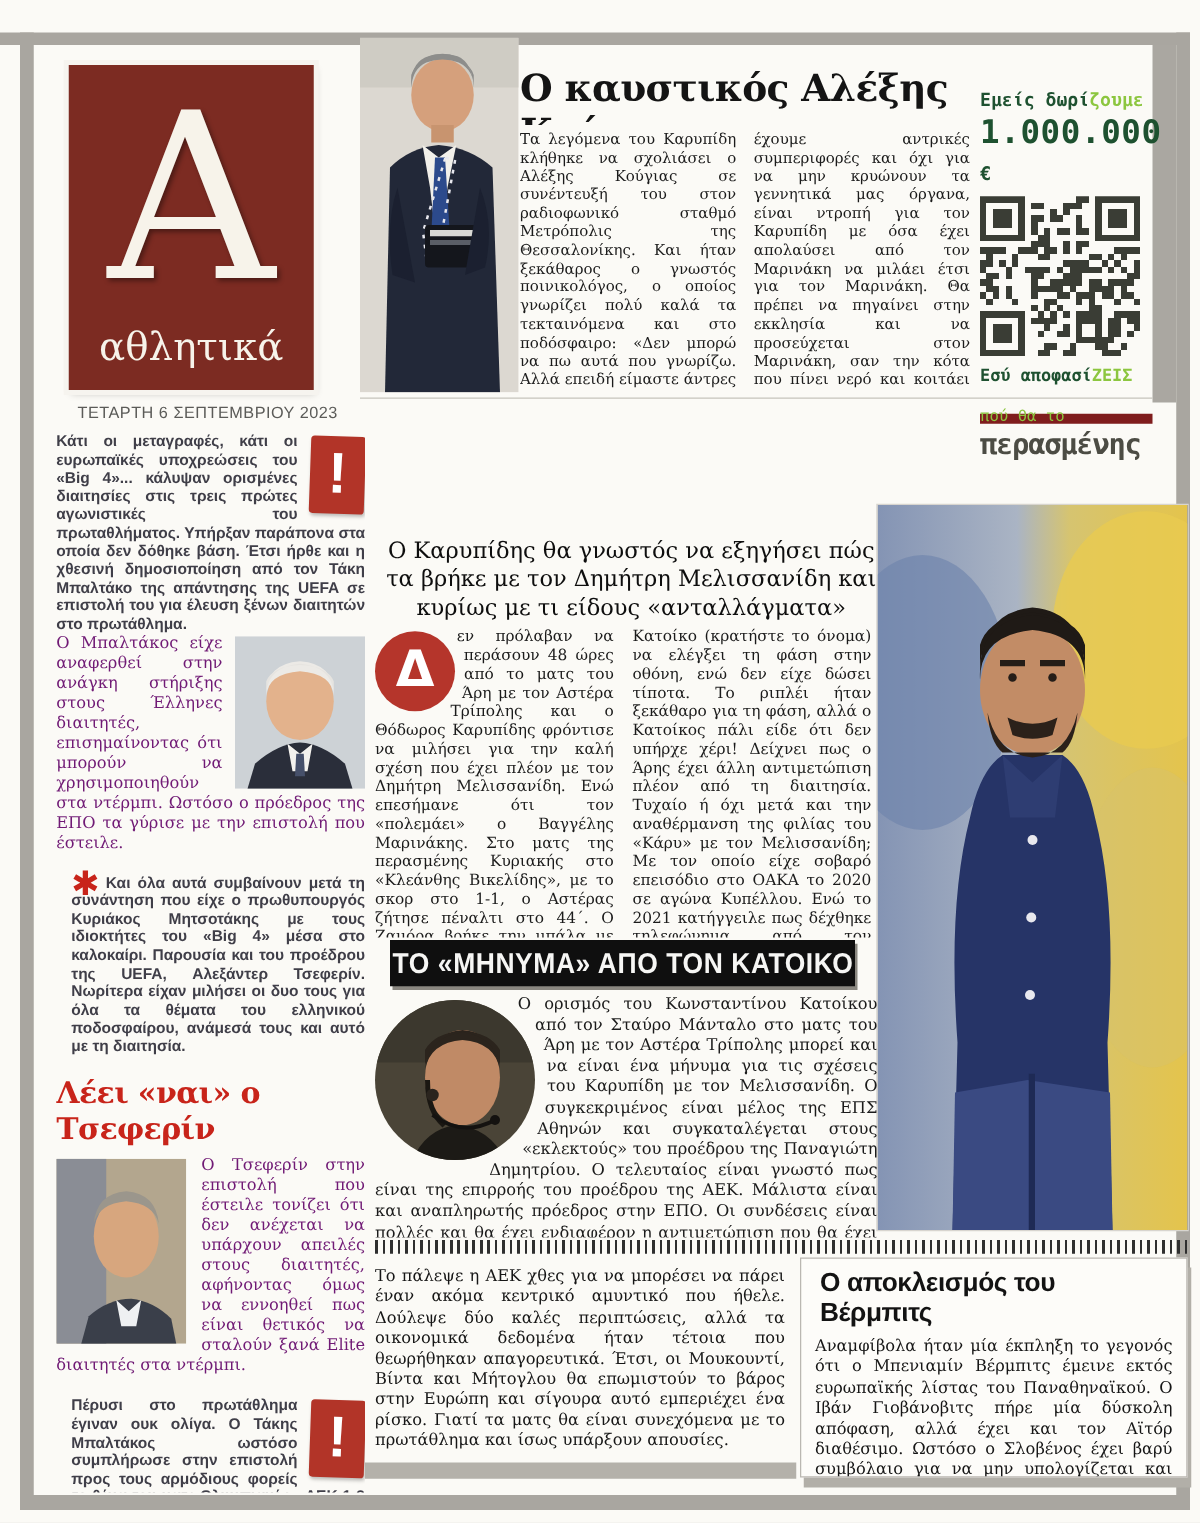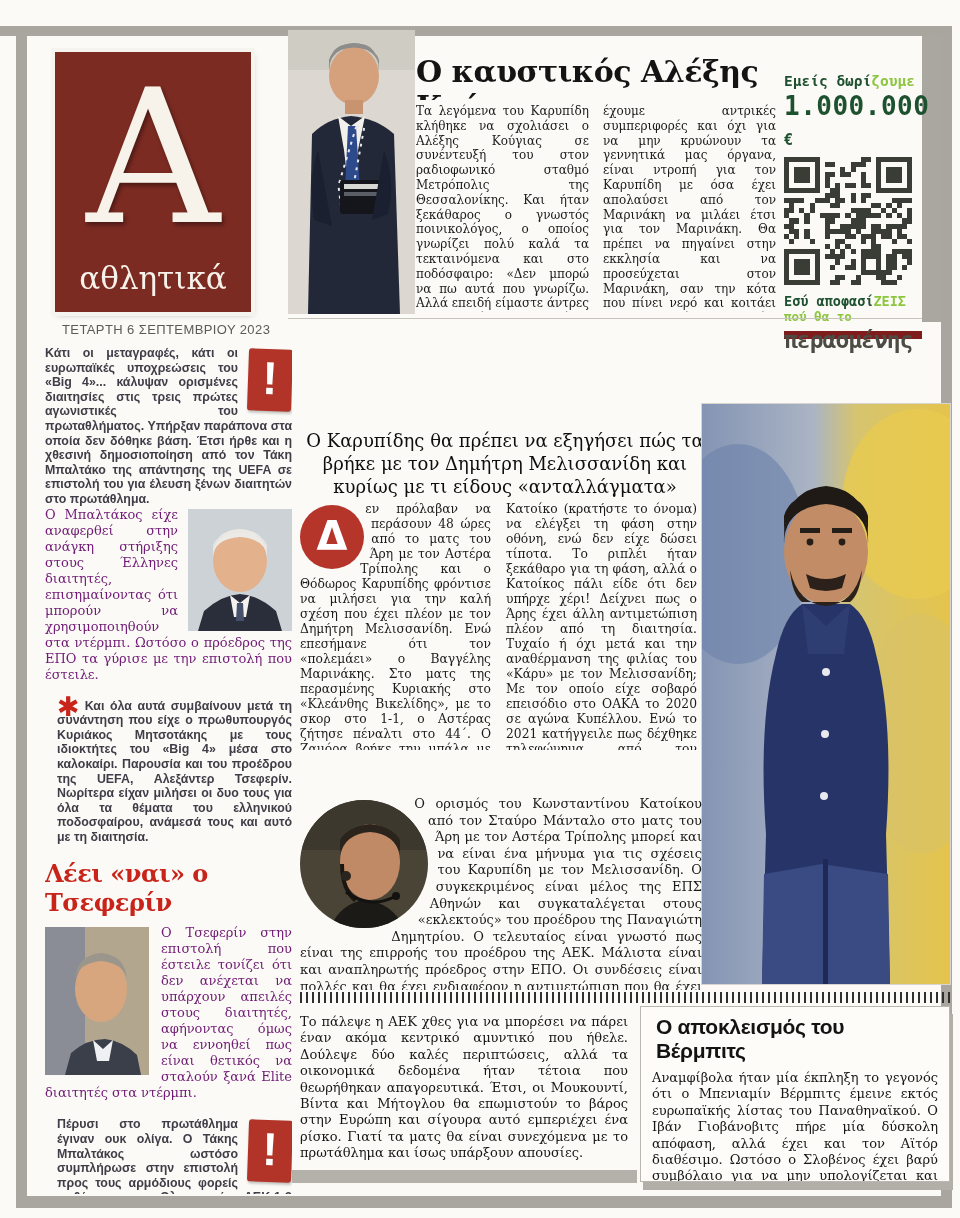--- a/index.html
+++ b/index.html
@@ -32,21 +32,21 @@
   .donation{position:absolute;left:784px;top:73px;width:138px;height:250px;
         font-family:"DejaVu Sans Mono",monospace;border-bottom:8px solid #7f1d1d;padding-bottom:8px;}
   .don-line1{font-size:14.5px;font-weight:700;}
   .gdark{color:#1e5130;}
   .glight{color:#8cc63f;}
   .don-amount{font-size:26px;font-weight:700;color:#1e5130;letter-spacing:.5px;margin:2px 0 6px;}
   .don-amount .eur{font-size:15px;}
   .qr-wrap{width:128px;height:128px;margin:0 0 8px 0;background:#fbfaf6;}
   svg.qr rect{fill:#3a3d35;}
   .don-line2{font-size:13.5px;font-weight:700;}
-  .don-line3{font-size:12.5px;font-weight:700;margin-top:0;}
+  .don-line3{font-size:12.5px;font-weight:400;margin-top:16px;}
   .don-share{font-size:23px;font-weight:700;color:#4c4c44;margin-top:3px;letter-spacing:-1px;}
   .header-rule{position:absolute;left:288px;top:318px;width:634px;border-top:1px solid #c6c3bc;}
 
   
   .sidebar{position:absolute;left:45px;top:346px;width:247px;height:848px;overflow:hidden;}
   .sb-bold{font-family:"Liberation Sans",sans-serif;font-weight:700;font-size:12.4px;line-height:14.6px;
         color:#3f3e48;text-align:justify;}
   .excl{float:right;width:44px;height:62px;margin:3px 0 6px 10px;background:#b23428;border-radius:3px;
         color:#fff;font-family:"Liberation Sans",sans-serif;font-weight:700;font-size:46px;line-height:58px;
         text-align:center;transform:rotate(2deg);box-shadow:1px 2px 3px rgba(0,0,0,.25);}
@@ -486,21 +486,21 @@
           <path d="M48 113 L58 122 L68 113 L64 134 L52 134Z" fill="#eef0f2"></path>
         </svg>
       </span>
       <span>Ο Τσεφερίν στην επιστολή που έστειλε τονίζει ότι δεν ανέχεται να υπάρχουν απειλές στους διαιτητές, αφήνοντας όμως να εννοηθεί πως είναι θετικός να σταλούν ξανά Elite διαιτητές στα ντέρμπι.</span>
     </div>
     <p class="sb-bold mt16">
       <span class="excl">!</span><span>Πέρυσι στο πρωτάθλημα έγιναν ουκ ολίγα. Ο Τάκης Μπαλτάκος ωστόσο συμπλήρωσε στην επιστολή προς τους αρμόδιους φορείς το θέμα του ματς Ολυμπιακός - ΑΕΚ 1-3 σχετικά με τη διαιτησία, το οποίο δεν ανέφερε ο Τσεφερίν στη δική του επιστολή. Ωστόσο ο πρόεδρος της ΕΠΟ έδειξε και εδώ τους σκοπούς που έχει αναφέροντας το συγκεριμένο παιχνίδι του πρωταθλήματος.</span>
     </p>
   </div>
 
-  <div class="subheadline">Ο Καρυπίδης θα πρέπει να εξηγήσει πώς τα βρήκε με τον Δημήτρη Μελισσανίδη και κυρίως με τι είδους «ανταλλάγματα»</div>
+  <div class="subheadline">Ο Καρυπίδης θα γνωστός να εξηγήσει πώς τα βρήκε με τον Δημήτρη Μελισσανίδη και κυρίως με τι είδους «ανταλλάγματα»</div>
 
   <div class="main-photo">
     <svg width="248" height="580" viewBox="0 0 248 580">
       <defs>
         <linearGradient id="pbg" x1="0" y1="0" x2="1" y2="0">
           <stop offset="0" stop-color="#8494b4"></stop>
             <stop offset="0.45" stop-color="#aab4c4"></stop>
           <stop offset="0.62" stop-color="#d6c470"></stop>
             <stop offset="1" stop-color="#e4c44c"></stop>
         </linearGradient>
@@ -528,20 +528,23 @@
     </svg>
   </div>
 
   <div class="main-cols">
     <div class="col">
       <span class="dropcap">Δ</span><span>εν πρόλαβαν να περάσουν 48 ώρες από το ματς του Άρη με τον Αστέρα Τρίπολης και ο Θόδωρος Καρυπίδης φρόντισε να μιλήσει για την καλή σχέση που έχει πλέον με τον Δημήτρη Μελισσανίδη. Ενώ επεσήμανε ότι τον «πολεμάει» ο Βαγγέλης Μαρινάκης. Στο ματς της περασμένης Κυριακής στο «Κλεάνθης Βικελίδης», με το σκορ στο 1-1, ο Αστέρας ζήτησε πέναλτι στο 44΄. Ο Ζαμόρα βρήκε την μπάλα με το χέρι σε διεκδίκησή της με τον Ρούμπεν Γκαρσία. Το VAR έστειλε τον διαιτητή Κωνσταντίνο</span>
     </div>
     <div class="col">Κατοίκο (κρατήστε το όνομα) να ελέγξει τη φάση στην οθόνη, ενώ δεν είχε δώσει τίποτα. Το ριπλέι ήταν ξεκάθαρο για τη φάση, αλλά ο Κατοίκος πάλι είδε ότι δεν υπήρχε χέρι! Δείχνει πως ο Άρης έχει άλλη αντιμετώπιση πλέον από τη διαιτησία. Τυχαίο ή όχι μετά και την αναθέρμανση της φιλίας του «Κάρυ» με τον Μελισσανίδη; Με τον οποίο είχε σοβαρό επεισόδιο στο ΟΑΚΑ το 2020 σε αγώνα Κυπέλλου. Ενώ το 2021 κατήγγειλε πως δέχθηκε τηλεφώνημα από τον Μελισσανίδη, λέγοντάς του ότι θα τον βάλει σε αναπηρικό καροτσάκι.</div>
   </div>
 
+  <div class="banner">
+    <span>ΤΟ «ΜΗΝΥΜΑ» ΑΠΟ ΤΟΝ ΚΑΤΟΙΚΟ</span>
+  </div>
 
   <div class="katoiko">
     <span class="ref-circle">
       <svg width="128" height="128" viewBox="0 0 128 128">
         <rect width="128" height="128" fill="#4a4437"></rect>
         <rect x="0" y="0" width="128" height="50" fill="#3c382e"></rect>
         <ellipse cx="70" cy="62" rx="30" ry="38" fill="#c08a66"></ellipse>
         <path d="M40 56 Q42 26 70 24 Q98 26 100 56 Q96 34 70 32 Q44 34 40 56Z" fill="#2b241d"></path>
         <path d="M40 52 Q46 28 70 26 Q94 28 100 52 L100 40 Q92 26 70 25 Q48 26 40 40Z" fill="#2b241d"></path>
         <path d="M30 128 Q40 104 64 100 Q92 102 104 128Z" fill="#1c1a16"></path>

